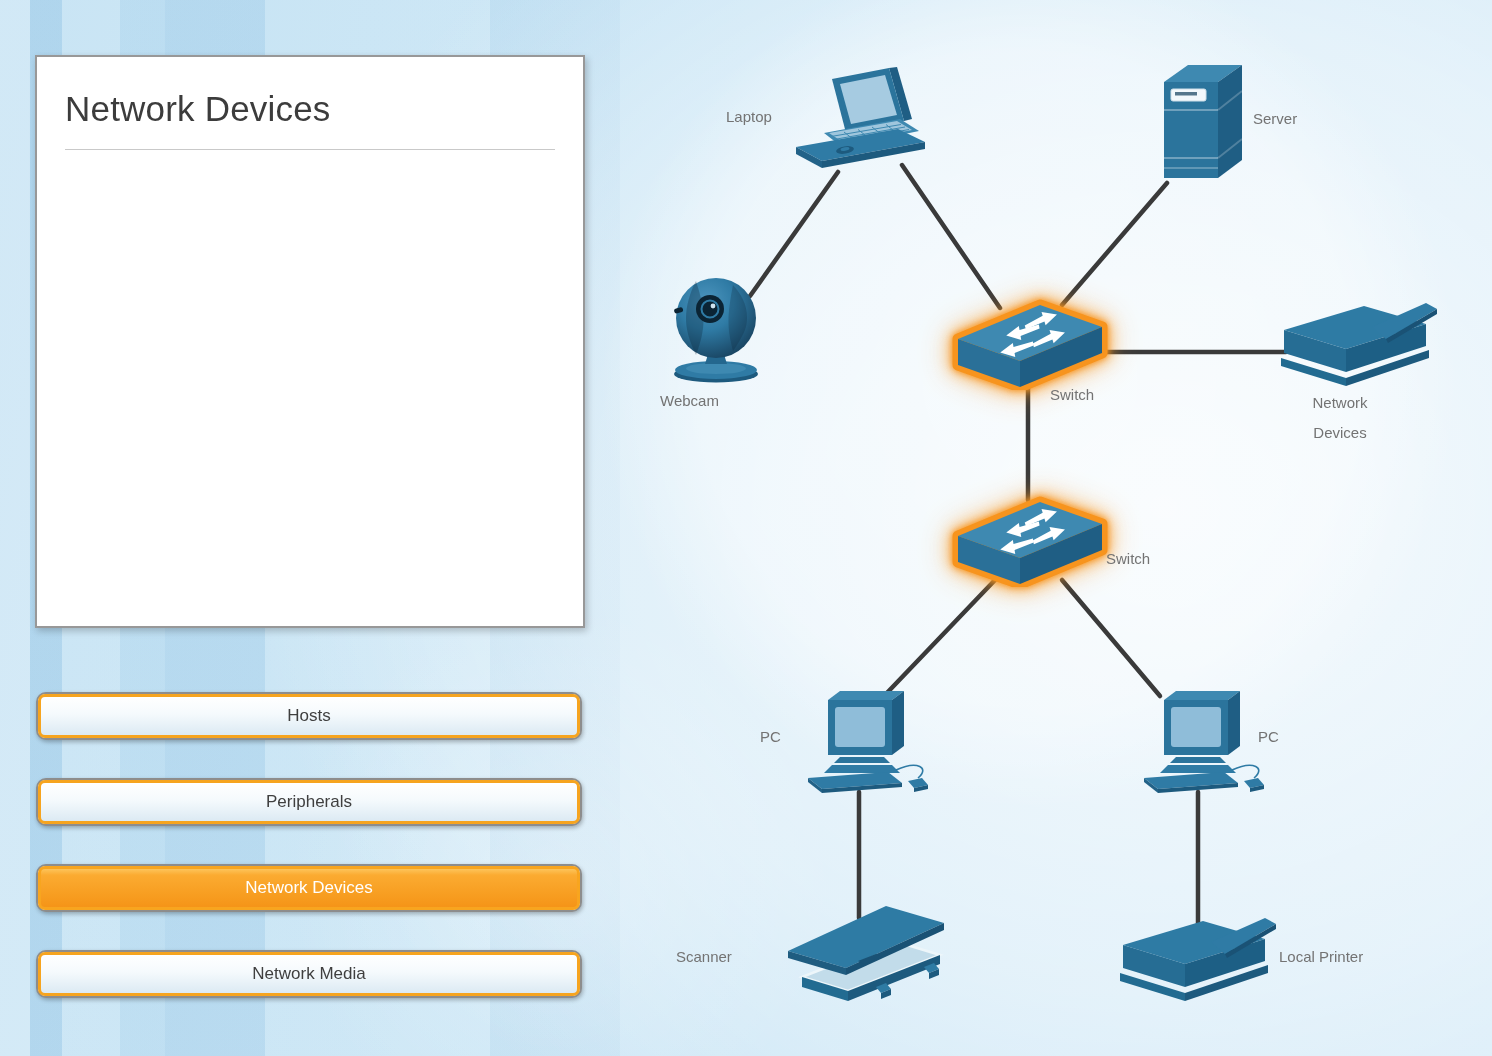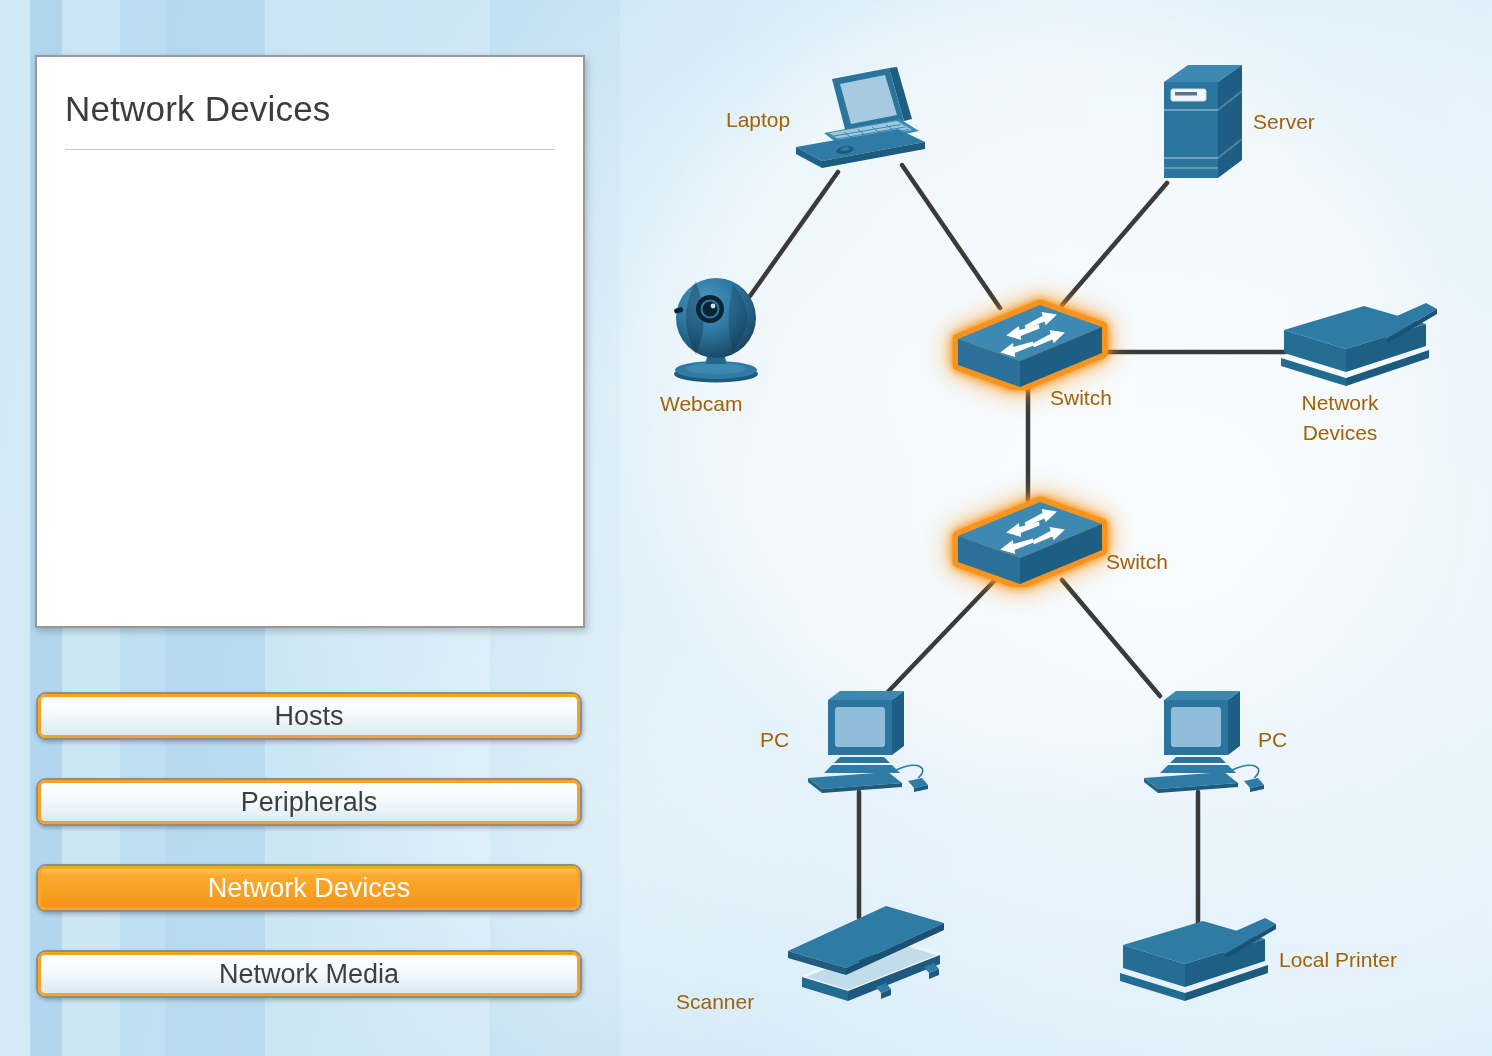--- a/index.html
+++ b/index.html
@@ -35,31 +35,31 @@
   .panel-divider { border:none; border-top:1px solid #c9c9c9; margin:20px 0 26px 0; }
   .panel-text { font-size:20.5px; line-height:32px; color:#3d3d3d; }
 
   
   .nav-button { position:absolute; left:36px; width:546px; height:48px;
     border:2px solid #8d8d8d; border-radius:10px; cursor:pointer;
     box-shadow:1px 2px 4px rgba(0,0,0,.28); background:#fff; padding:0; }
   .btn-inner { position:absolute; inset:0; border:3px solid #F6A41F; border-radius:7px;
     background:linear-gradient(180deg,#ffffff 0%,#f5fafd 45%,#dceaf3 100%);
     display:flex; align-items:center; justify-content:center;
-    font-size:27px; color:#3f3f3f; font-family:inherit; }
+    font-size:17px; color:#3f3f3f; font-family:inherit; }
   .nav-button.selected .btn-inner { border-color:#f8a51f; color:#ffffff;
     background:linear-gradient(180deg,#fdc45a 0%,#fbab31 16%,#f79d20 70%,#f59418 100%); }
 
   
   .edges { position:absolute; left:0; top:0; pointer-events:none; }
   .dev { position:absolute; overflow:visible; }
   .glow { filter: drop-shadow(0 0 3px rgba(247,148,30,.95))
                   drop-shadow(0 0 7px rgba(247,148,30,.75))
                   drop-shadow(0 0 14px rgba(247,148,30,.45)); }
-  .label { position:absolute; font-size:21px; color:#a16207; white-space:nowrap; }
+  .label { position:absolute; font-size:15px; color:#737373; white-space:nowrap; }
   .label.wrap { white-space:normal; text-align:center; line-height:30px; }
   .hidden-defs { position:absolute; width:0; height:0; }
 </style>
 </head>
 <body>
 
 <svg class="hidden-defs" aria-hidden="true">
   <defs>
     <radialGradient id="g-ball" cx="38%" cy="30%" r="78%">
       <stop offset="0%" stop-color="#4C95BE"></stop>
@@ -229,21 +229,21 @@
 <div class="label" style="left:760px;top:728px">PC</div>
 
 <svg class="dev" style="left:1136px;top:686px;width:135px;height:112px">
     <use href="#sym-pc"></use>
   </svg>
 <div class="label" style="left:1258px;top:728px">PC</div>
 
 <svg class="dev" style="left:778px;top:903px;width:175px;height:105px">
     <use href="#sym-scanner"></use>
   </svg>
-<div class="label" style="left:676px;top:990px">Scanner</div>
+<div class="label" style="left:676px;top:948px">Scanner</div>
 
 <svg class="dev" style="left:1115px;top:915px;width:165px;height:92px">
     <use href="#sym-printer"></use>
   </svg>
 <div class="label" style="left:1279px;top:948px">Local Printer</div>
 
 <div class="panel">
   <div class="panel-title">Network Devices</div>
   <hr class="panel-divider">
   <div class="panel-text">

